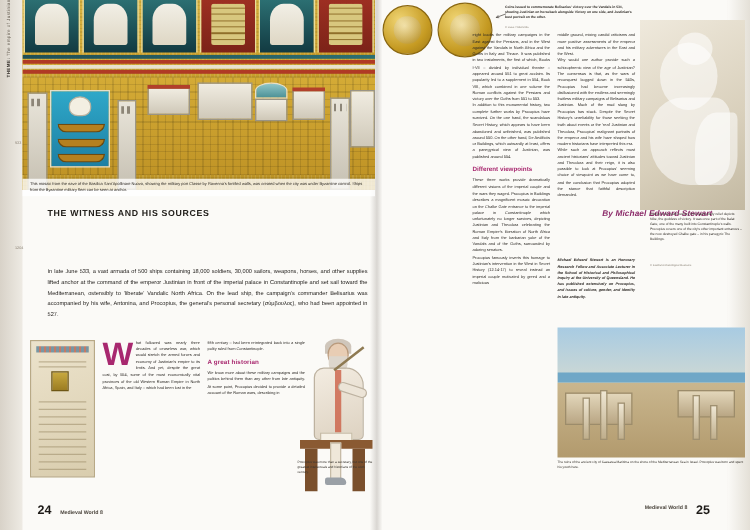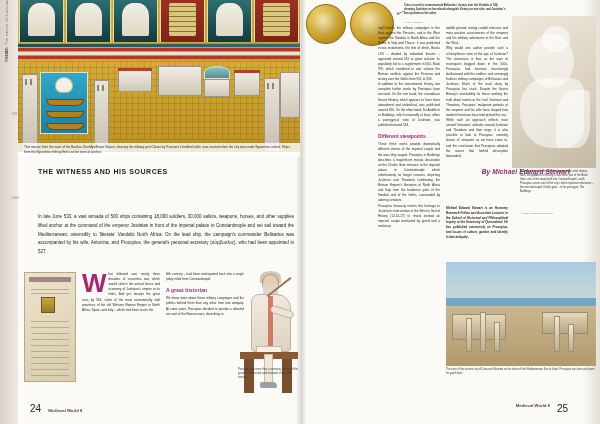--- a/index.html
+++ b/index.html
@@ -165,21 +165,21 @@
   .ruin-col { position:absolute; bottom:14px; width:6px; background:linear-gradient(180deg,#efe7d4,#bfae8c);
               border:1px solid #9f9071; }
   .ruin-wall{ position:absolute; background:linear-gradient(180deg,#e3d7bb,#b9a684); border:1px solid #9c8c6b; }
   .sea { position:absolute; left:0; top:36px; width:150px; height:8px; background:#5f9fc4; opacity:.85; }
   .ruins-cap { position:absolute; left:446px; top:368px; width:150px; font-size:2.6px;
                line-height:1.5; color:#3a3630; }
 
   
   .folio-l { position:absolute; left:30px; bottom:10px; display:flex; align-items:baseline; gap:7px; }
   .folio-r { position:absolute; right:32px; bottom:10px; display:flex; align-items:flex-start; gap:7px; }
-  .folio-num { font-size:10px; font-weight:400; color:#1d1a17; }
+  .folio-num { font-size:10px; font-weight:700; color:#1d1a17; }
   .folio-txt { font-size:4.2px; font-weight:700; color:#4a4views; color:#4a443c; }
 </style>
 </head>
 <body>
 
 <div class="spread">
 
   <div class="outer-l"></div>
   <div class="page page-left"></div>
   <div class="page page-right"></div>

